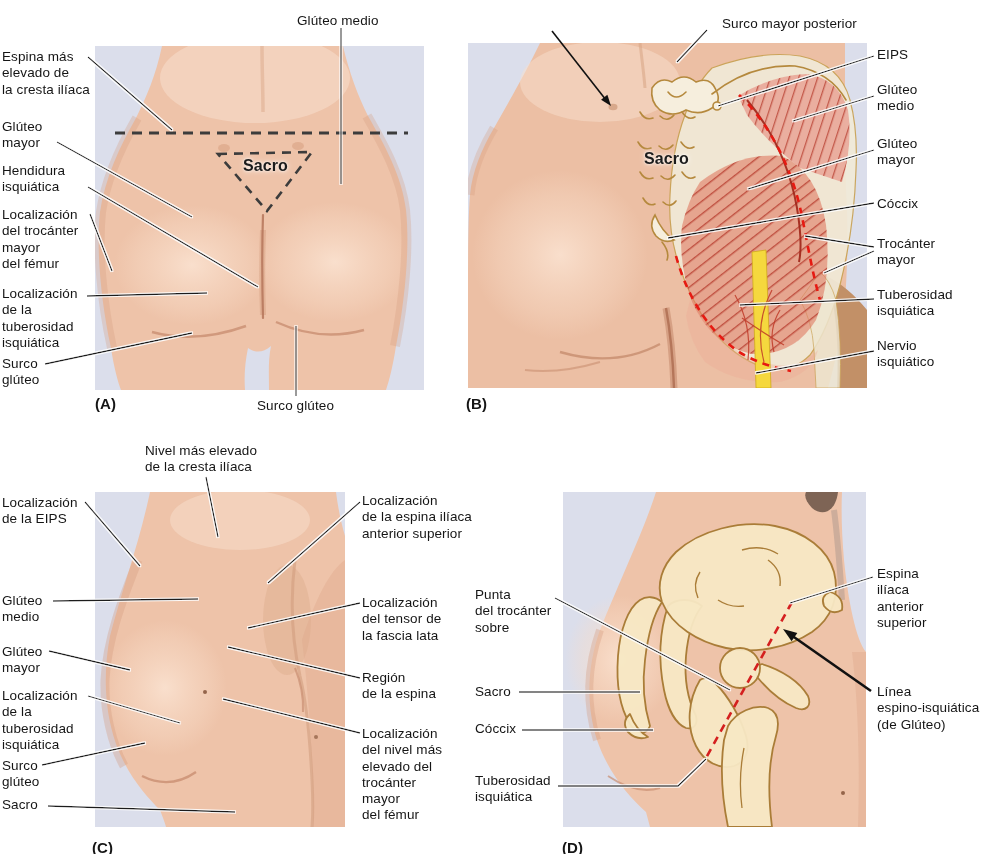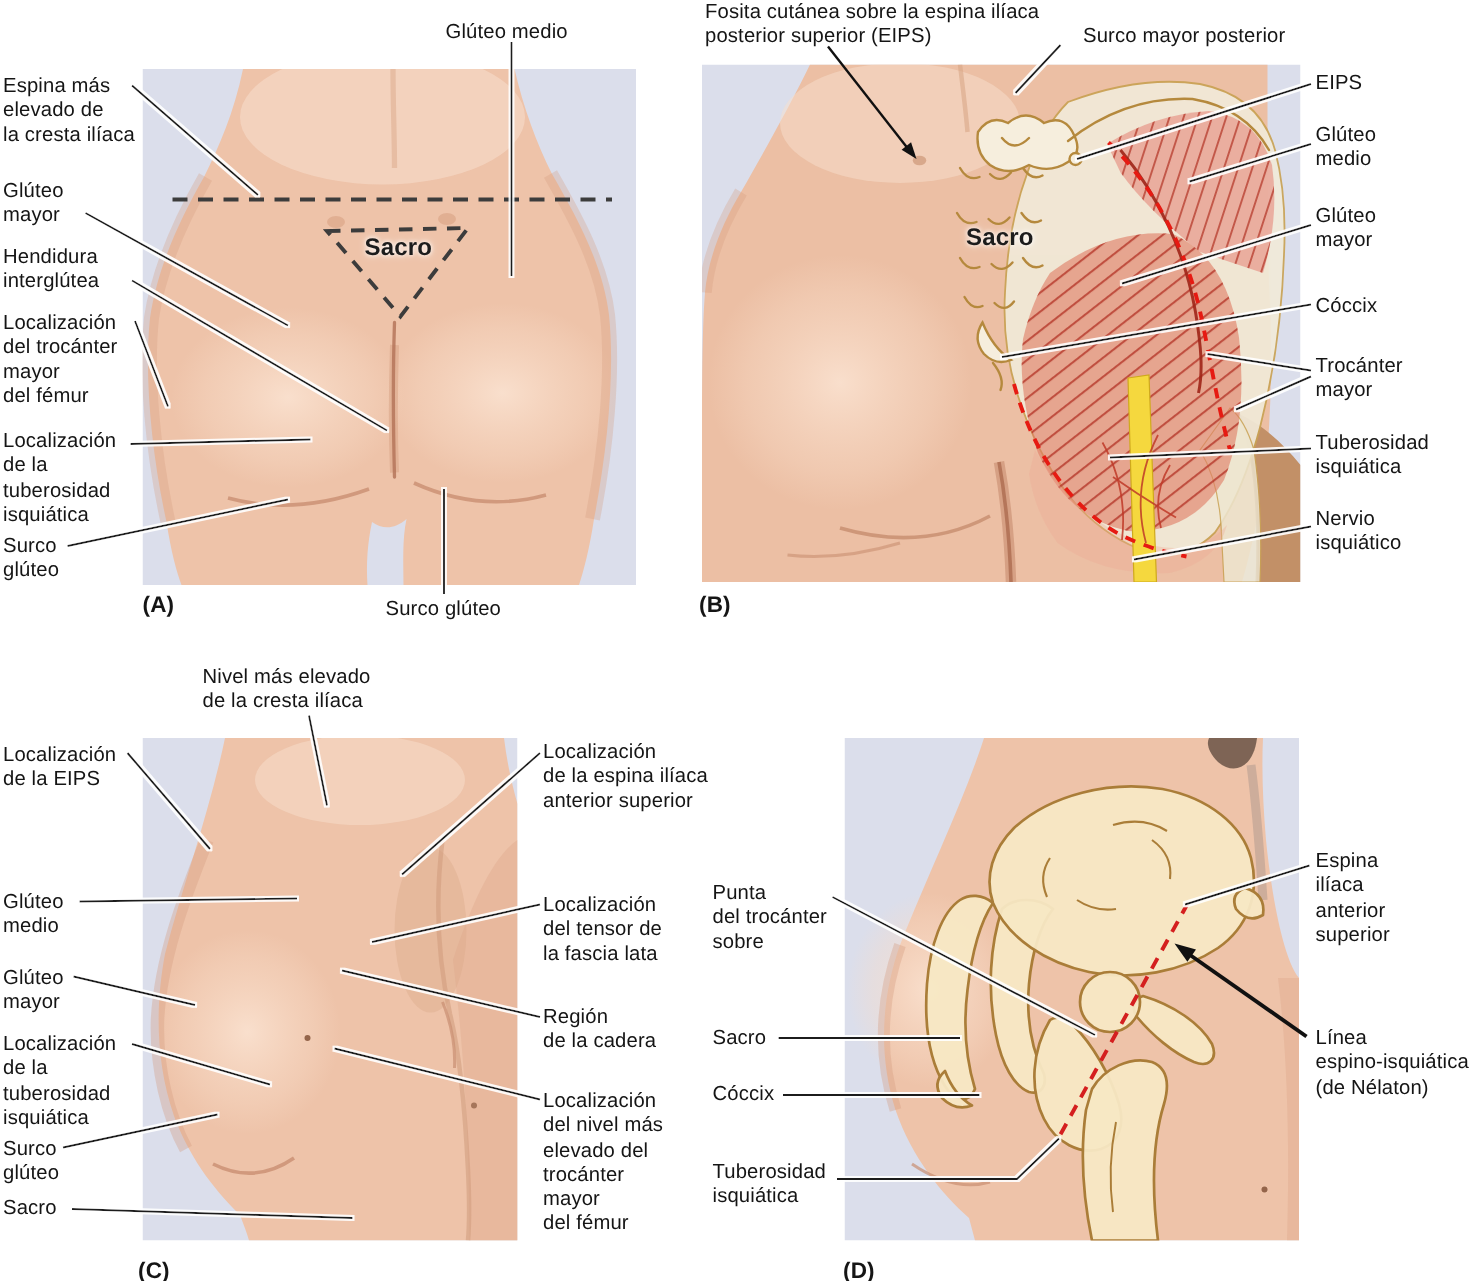--- a/index.html
+++ b/index.html
@@ -241,54 +241,52 @@
   </g>
 </svg>
 
 <div class="lbl" style="left:297px;top:13px">Glúteo medio</div>
 <div class="lbl" style="left:2px;top:49px">Espina más
 elevado de
 la cresta ilíaca</div>
 <div class="lbl" style="left:2px;top:119px">Glúteo
 mayor</div>
 <div class="lbl" style="left:2px;top:163px">Hendidura
-interglútea</div>
+isquiática</div>
 <div class="lbl" style="left:2px;top:207px">Localización
 del trocánter
 mayor
 del fémur</div>
 <div class="lbl" style="left:2px;top:286px">Localización
 de la
 tuberosidad
 isquiática</div>
 <div class="lbl" style="left:2px;top:356px">Surco
 glúteo</div>
 <div class="lbl" style="left:257px;top:398px">Surco glúteo</div>
 <div class="lbl inphoto" style="left:243px;top:158px">Sacro</div>
 <div class="lbl bold" style="left:95px;top:396px">(A)</div>
 
-<div class="lbl" style="left:470px;top:0px">Fosita cutánea sobre la espina ilíaca
-posterior superior (EIPS)</div>
 <div class="lbl" style="left:722px;top:16px">Surco mayor posterior</div>
 <div class="lbl" style="left:877px;top:47px">EIPS</div>
 <div class="lbl" style="left:877px;top:82px">Glúteo
 medio</div>
 <div class="lbl" style="left:877px;top:136px">Glúteo
 mayor</div>
 <div class="lbl" style="left:877px;top:196px">Cóccix</div>
 <div class="lbl" style="left:877px;top:236px">Trocánter
 mayor</div>
 <div class="lbl" style="left:877px;top:287px">Tuberosidad
 isquiática</div>
 <div class="lbl" style="left:877px;top:338px">Nervio
 isquiático</div>
 <div class="lbl inphoto" style="left:644px;top:151px">Sacro</div>
 <div class="lbl bold" style="left:466px;top:396px">(B)</div>
 
-<div class="lbl" style="left:135px;top:443px">Nivel más elevado
+<div class="lbl" style="left:145px;top:443px">Nivel más elevado
 de la cresta ilíaca</div>
 <div class="lbl" style="left:2px;top:495px">Localización
 de la EIPS</div>
 <div class="lbl" style="left:2px;top:593px">Glúteo
 medio</div>
 <div class="lbl" style="left:2px;top:644px">Glúteo
 mayor</div>
 <div class="lbl" style="left:2px;top:688px">Localización
 de la
 tuberosidad
@@ -296,21 +294,21 @@
 <div class="lbl" style="left:2px;top:758px">Surco
 glúteo</div>
 <div class="lbl" style="left:2px;top:797px">Sacro</div>
 <div class="lbl" style="left:362px;top:493px">Localización
 de la espina ilíaca
 anterior superior</div>
 <div class="lbl" style="left:362px;top:595px">Localización
 del tensor de
 la fascia lata</div>
 <div class="lbl" style="left:362px;top:670px">Región
-de la cadera</div>
+de la espina</div>
 <div class="lbl" style="left:362px;top:726px">Localización
 del nivel más
 elevado del
 trocánter
 mayor
 del fémur</div>
 <div class="lbl bold" style="left:92px;top:840px">(C)</div>
 
 <div class="lbl" style="left:475px;top:587px">Punta
 del trocánter
@@ -318,16 +316,16 @@
 <div class="lbl" style="left:475px;top:684px">Sacro</div>
 <div class="lbl" style="left:475px;top:721px">Cóccix</div>
 <div class="lbl" style="left:475px;top:773px">Tuberosidad
 isquiática</div>
 <div class="lbl" style="left:877px;top:566px">Espina
 ilíaca
 anterior
 superior</div>
 <div class="lbl" style="left:877px;top:684px">Línea
 espino-isquiática
-(de Nélaton)</div>
+(de Glúteo)</div>
 <div class="lbl bold" style="left:562px;top:840px">(D)</div>
 
 </div>
 
 </body></html>

